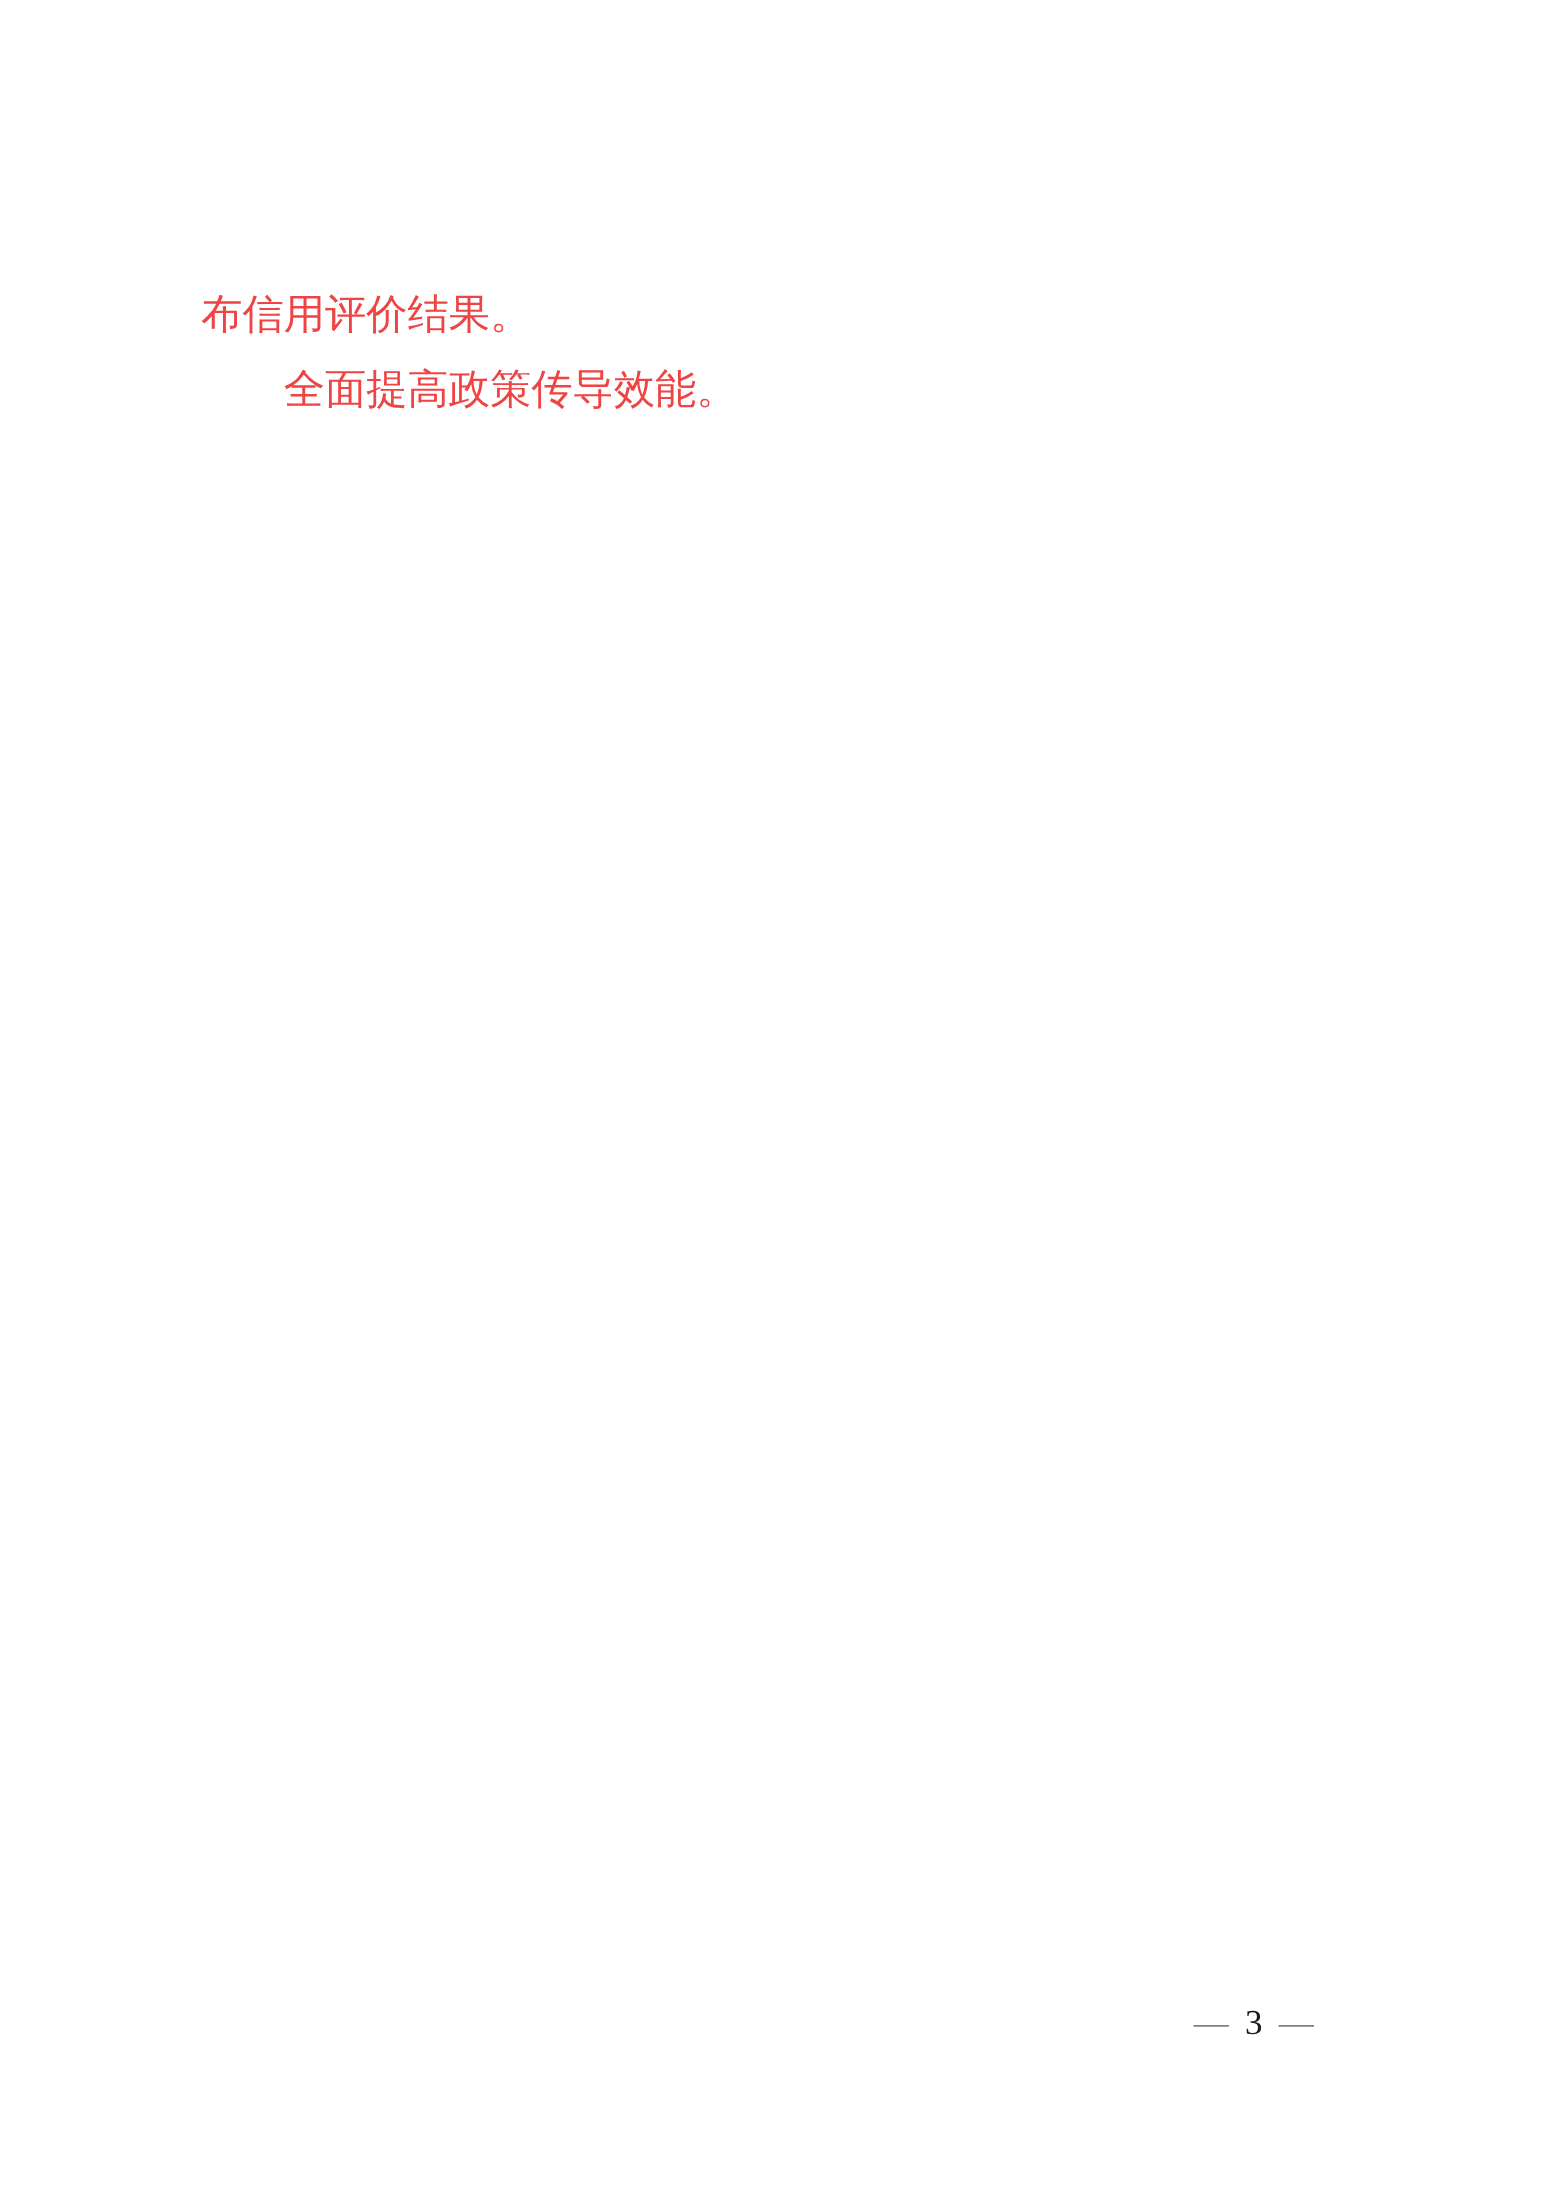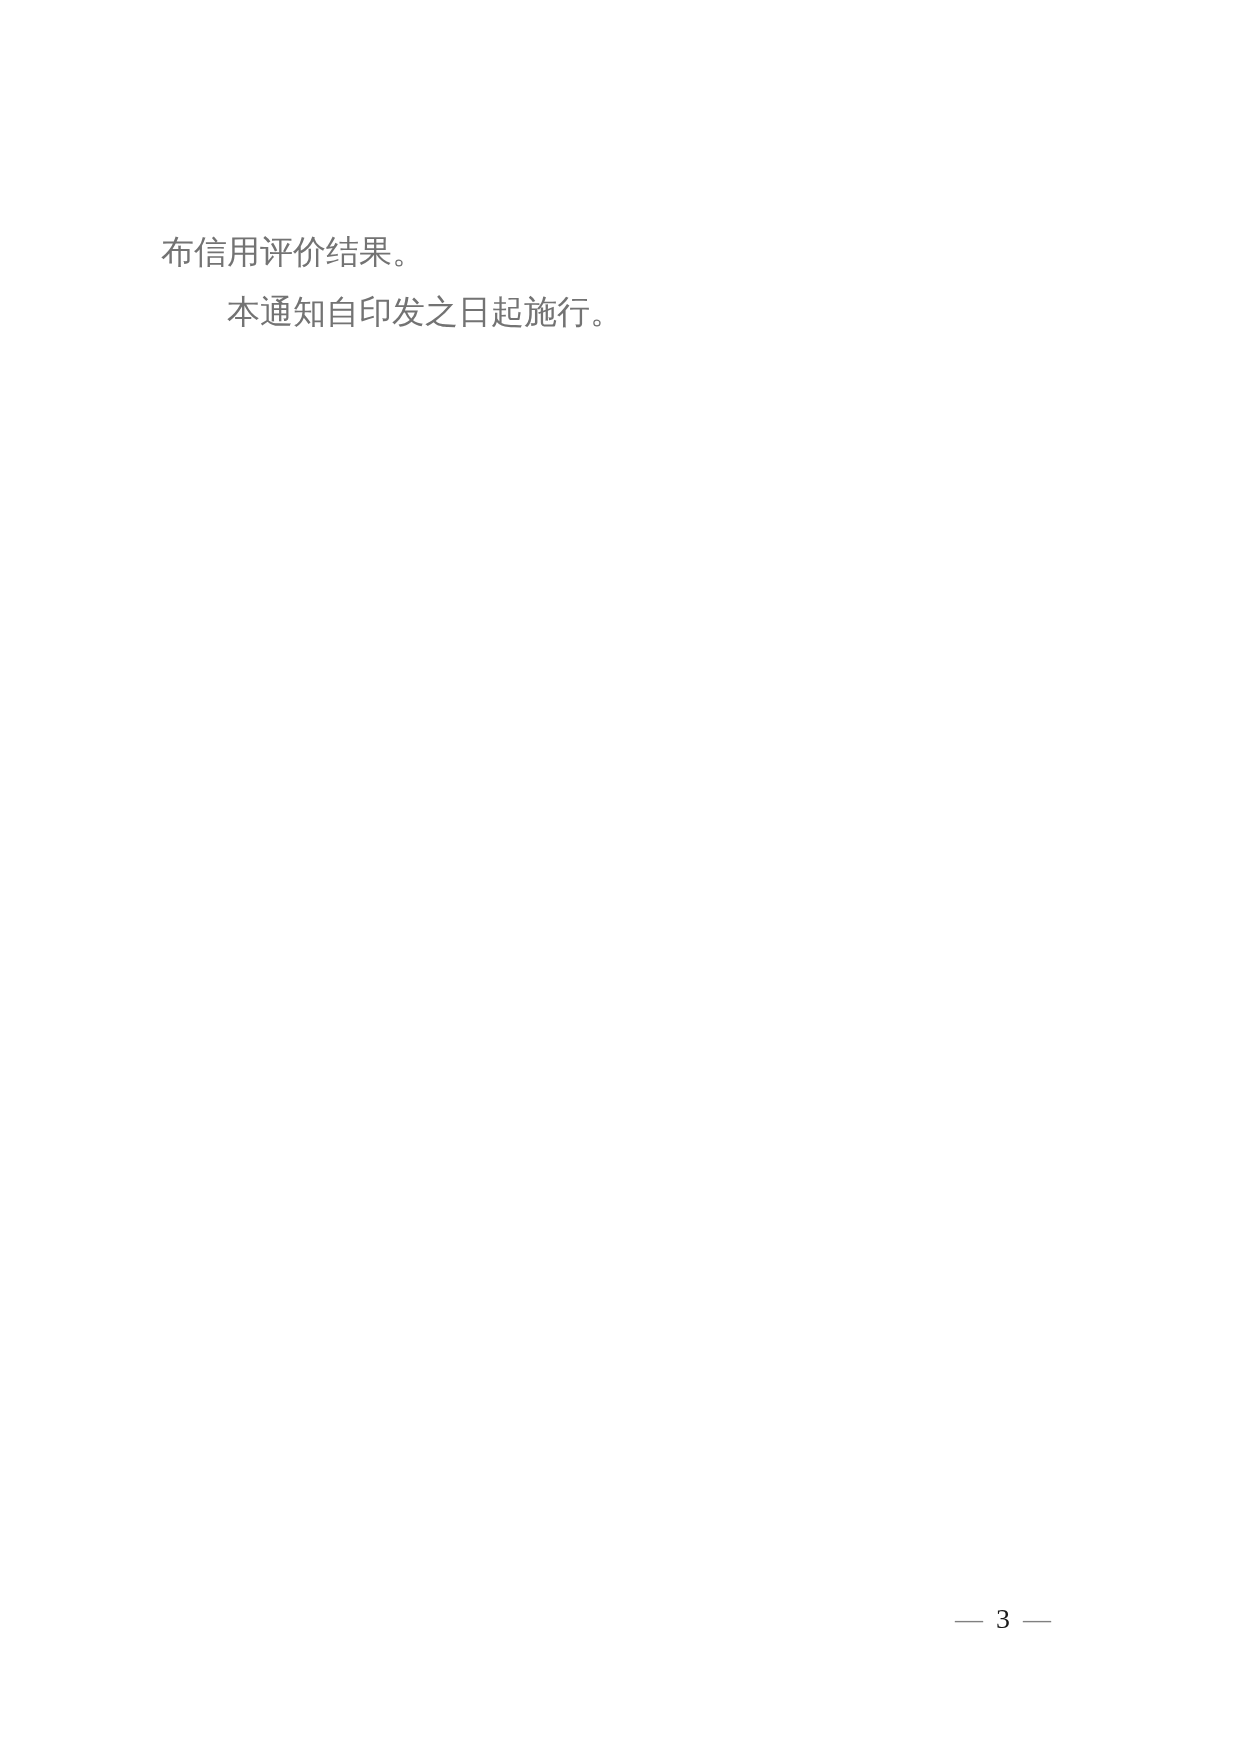--- a/index.html
+++ b/index.html
@@ -19,21 +19,21 @@
     inset: 0;
     background: #ffffff;
   }
   .doc-body {
     position: absolute;
     left: 161px;
     top: 222px;
     width: 924px;
     font-size: 33px;
     line-height: 60px;
-    color: #737373;
+    color: #ef4444;
     text-align: justify;
     letter-spacing: 0;
   }
   .doc-body p {
     margin: 0;
     padding: 0;
     text-indent: 66px; 
   }
   .doc-body p.continuation {
     text-indent: 0; 
@@ -56,21 +56,21 @@
     color: #1a1a1a;
   }
 </style>
 </head>
 <body>
 
 <div class="page">
 
   <div class="doc-body">
     <p class="continuation">布信用评价结果。</p>
-    <p>本通知自印发之日起施行。</p>
+    <p>全面提高政策传导效能。</p>
   </div>
 
   <div class="page-footer">
     <span class="dash">—</span>
     <span class="num">3</span>
     <span class="dash">—</span>
   </div>
 
 </div>
 

